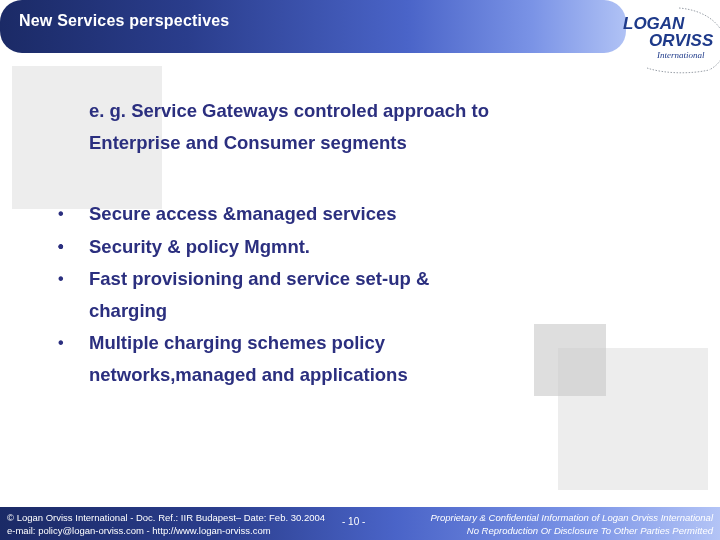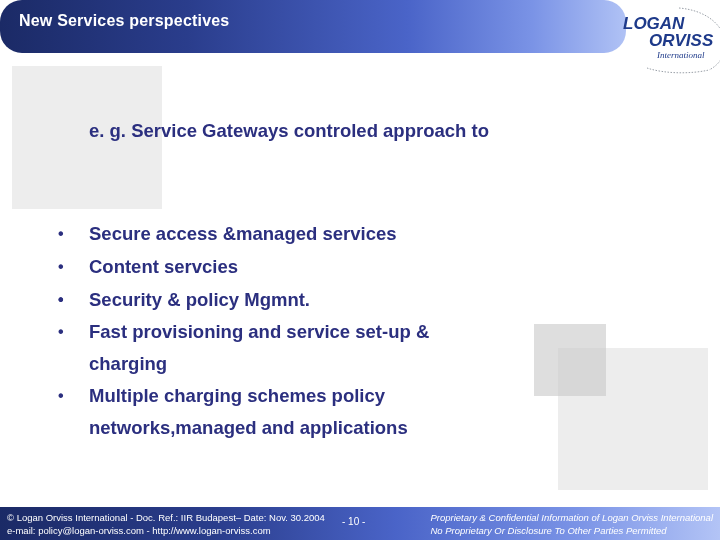--- a/index.html
+++ b/index.html
@@ -20,21 +20,21 @@
   .logo {
     position: absolute; left: 605px; top: 4px; width: 112px; height: 70px; margin-left: 12px;
   }
   .deco { position: absolute; }
   .deco-1 { left: 12px; top: 66px; width: 150px; height: 143px; background: #ededed; }
   .deco-2 { left: 558px; top: 348px; width: 150px; height: 142px; background: #ededed; }
   .deco-3 { left: 534px; top: 324px; width: 72px; height: 72px; background: rgba(200,200,200,0.6); }
 
   .content {
     position: absolute; left: 0; top: 0; width: 720px; height: 505px;
-    color: #2b2f7f; font-weight: bold; font-size: 18.5px; margin-top: 20px;
+    color: #2b2f7f; font-weight: bold; font-size: 18.5px;
   }
   .intro {
     position: absolute; left: 89px; top: 95px; line-height: 32px;
   }
   .bullets {
     position: absolute; left: 58px; top: 197px; margin: 0; padding: 0; list-style: none;
     line-height: 33px;
   }
   .bullets li { position: relative; padding-left: 31px; }
   .bullets li .dot {
@@ -45,21 +45,21 @@
   .bullets li.wrap { line-height: 32px; }
 
   .footer {
     position: absolute; left: 0; top: 507px; width: 720px; height: 33px;
     background: linear-gradient(to right, #1b2a66 0%, #2a3d8c 30%, #4a64c8 55%, #7a93e6 80%, #b3c4f6 100%);
     color: #ffffff; font-size: 9.5px;
   }
   .footer-left { position: absolute; left: 7px; top: 4px; line-height: 13px; }
   .footer-page { position: absolute; left: 342px; top: 9px; font-size: 10px; }
   .footer-right {
-    position: absolute; right: 7px; top: 4px; line-height: 13px; 
+    position: absolute; right: 7px; top: 4px; line-height: 13px; text-align: right;
     font-style: italic; color: #ffffff;
   }
 </style>
 </head>
 <body>
 
 <div class="title-bar">
   <div class="title-text">New Services perspectives</div>
 </div>
 
@@ -73,30 +73,30 @@
   </svg>
 </div>
 
 <div class="deco deco-1"></div>
 <div class="deco deco-2"></div>
 <div class="deco deco-3"></div>
 
 <div class="content">
   <div class="intro">
     <div>e. g. Service Gateways  controled approach to</div>
+    <div>Enterprise and Consumer segments</div>
   </div>
 
   <ul class="bullets">
     <li>
       <span class="dot">•</span>
       <span class="txt">Secure access &amp;managed services</span>
     </li>
     <li>
       <span class="dot">•</span>
-      <span class="txt">Content servcies</span>
     </li>
     <li>
       <span class="dot">•</span>
     </li>
     <li>
       <span class="dot">•</span>
       <span class="txt">Security &amp; policy Mgmnt.</span>
     </li>
     <li class="wrap">
       <span class="dot">•</span>
@@ -110,21 +110,21 @@
       <span class="txt">
         <span class="ln2">Multiple charging schemes policy</span>
         <span class="ln2">networks,managed and applications</span>
       </span>
     </li>
   </ul>
 </div>
 
 <div class="footer">
   <div class="footer-left">
-    <div>© Logan Orviss International - Doc. Ref.: IIR Budapest– Date: Nov. 30.2004</div>
+    <div>© Logan Orviss International - Doc. Ref.: IIR Budapest– Date: Feb. 30.2004</div>
     <div>e-mail: policy@logan-orviss.com - http://www.logan-orviss.com</div>
   </div>
   <div class="footer-page">- 10 -</div>
   <div class="footer-right">
     <div>Proprietary &amp; Confidential Information of Logan Orviss International</div>
-    <div>No Proprietary Or Disclosure To Other Parties Permitted</div>
+    <div>No Reproduction Or Disclosure To Other Parties Permitted</div>
   </div>
 </div>
 
 </body></html>

